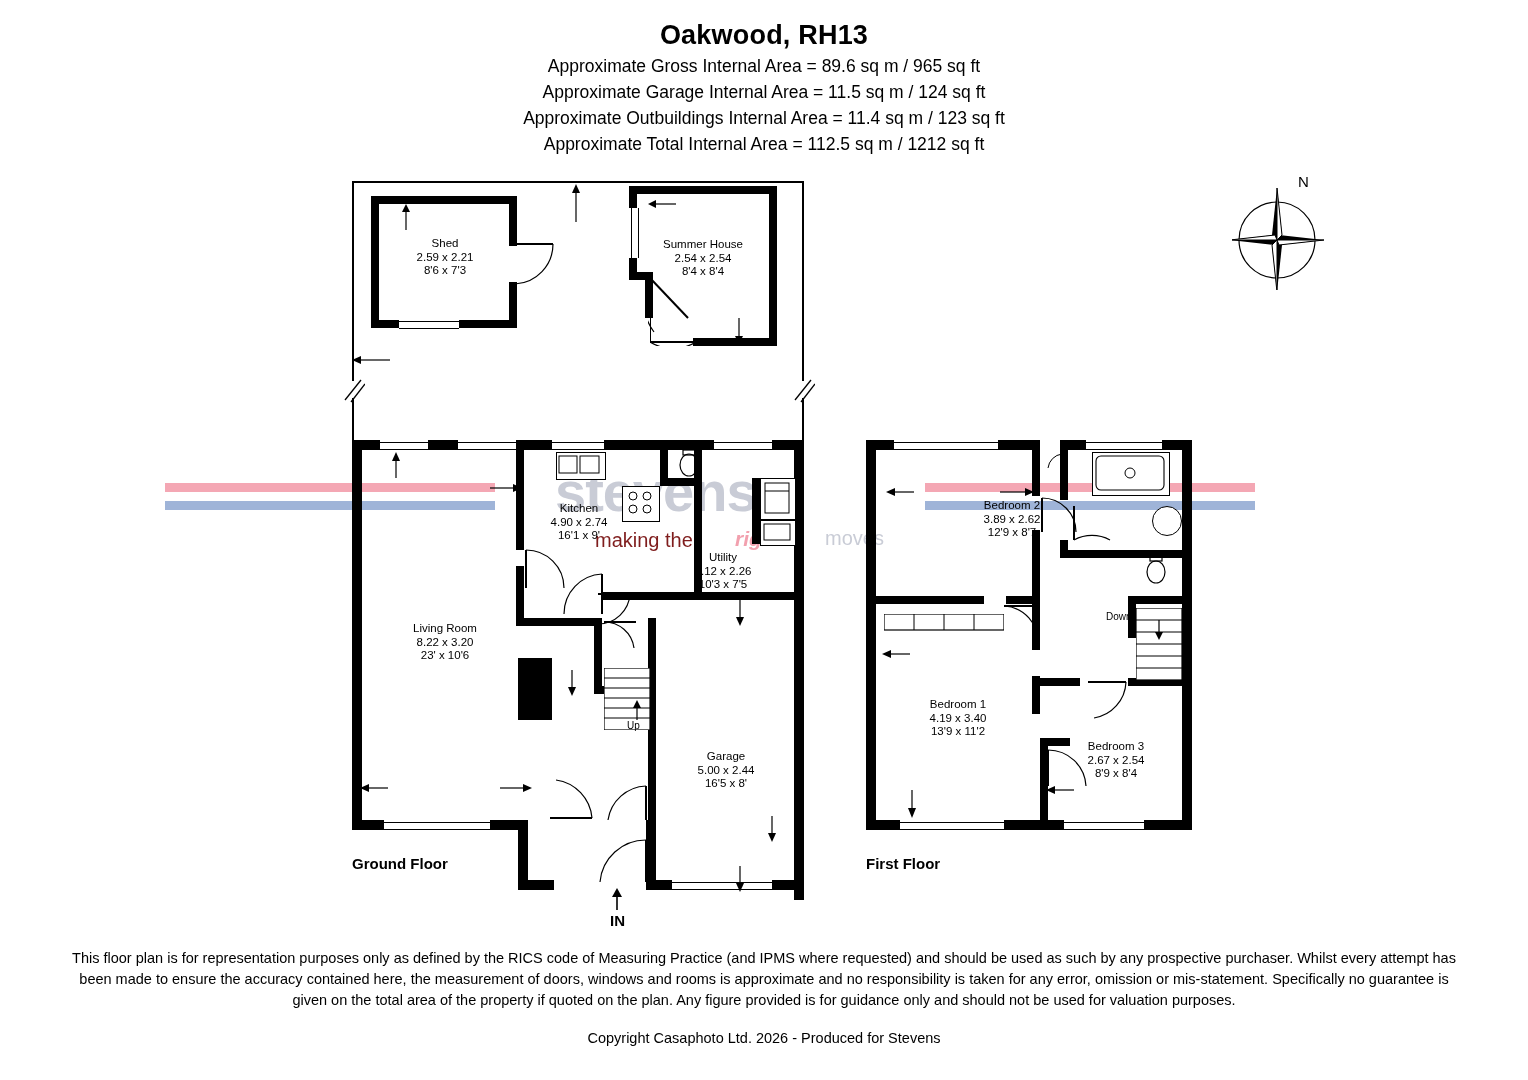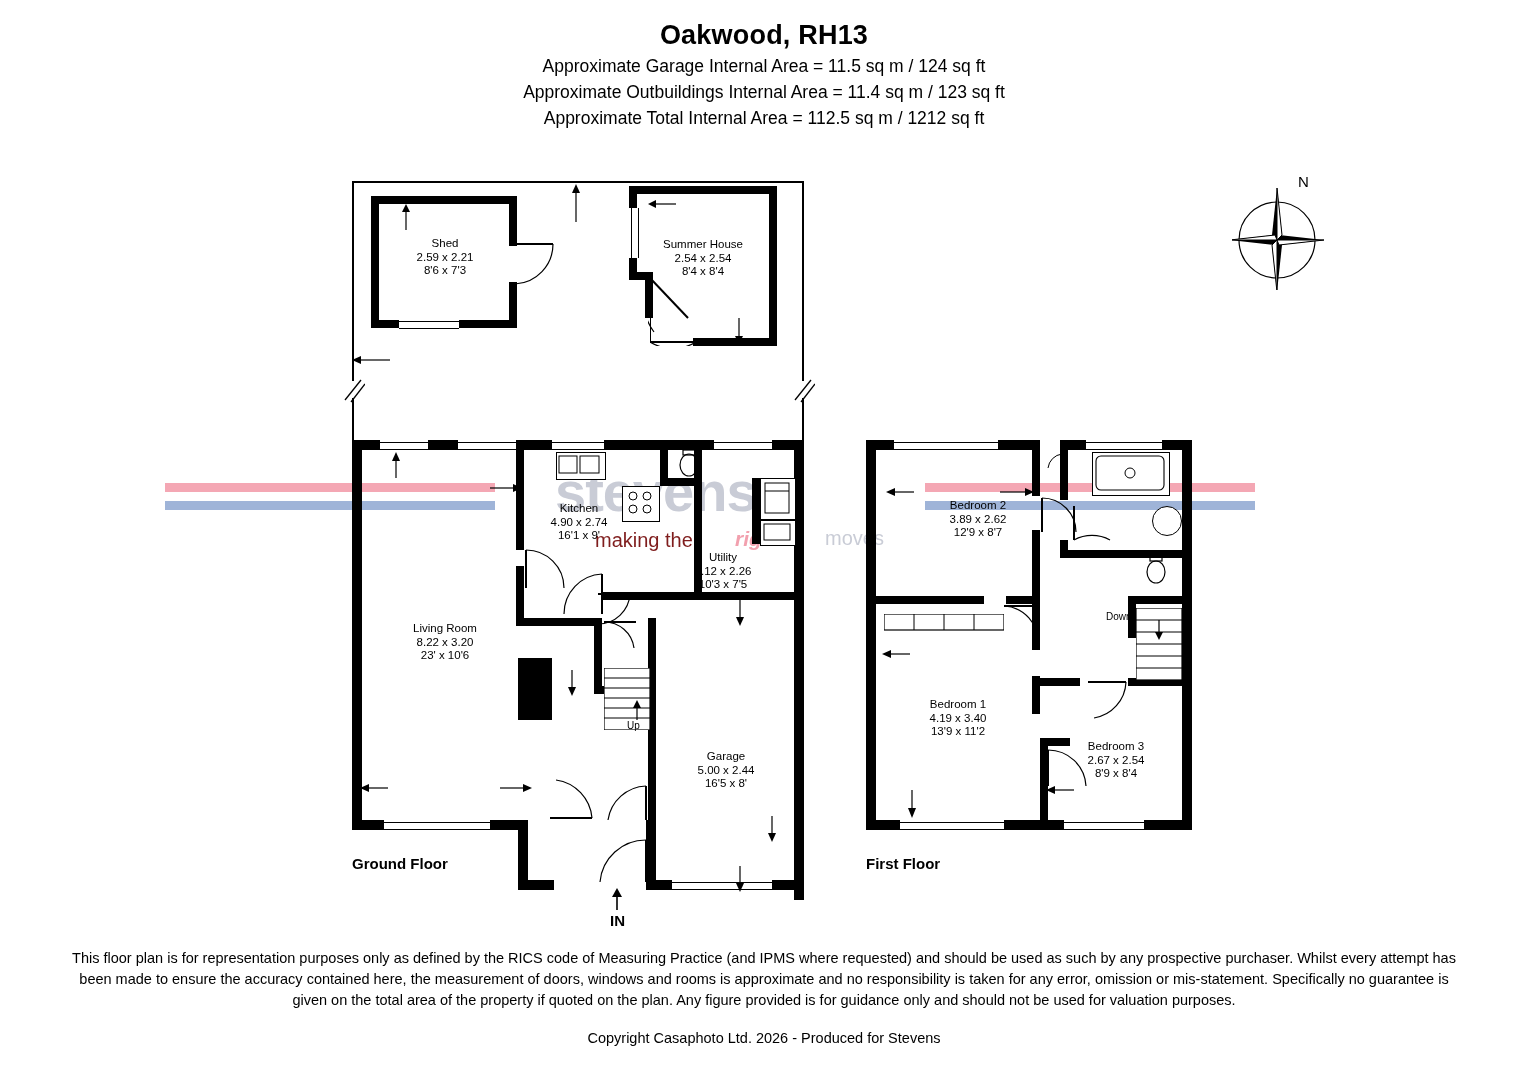--- a/index.html
+++ b/index.html
@@ -38,20 +38,21 @@
   #wm-right{position:absolute;left:240px;top:72px;font-size:21px;color:#f2a0ae;font-style:italic;font-weight:bold;}
   .wm-bar{position:absolute;height:9px;}
   
   #compass{position:absolute;left:1232px;top:180px;width:100px;height:110px;}
 </style>
 </head>
 <body>
 
 <div id="header">
   <div id="title">Oakwood, RH13</div>
+  <div class="areaLine">Approximate Gross Internal Area = 89.6 sq m / 965 sq ft</div>
   <div class="areaLine">Approximate Garage Internal Area = 11.5 sq m / 124 sq ft</div>
   <div class="areaLine">Approximate Outbuildings Internal Area = 11.4 sq m / 123 sq ft</div>
   <div class="areaLine">Approximate Total Internal Area = 112.5 sq m / 1212 sq ft</div>
 </div>
 
 <div id="watermark">
   <div class="wm-bar" style="left:-330px;top:28px;width:330px;background:#f4a7b4;"></div>
   <div class="wm-bar" style="left:-330px;top:46px;width:330px;background:#9fb4d8;"></div>
   <div class="wm-bar" style="left:430px;top:28px;width:330px;background:#f4a7b4;"></div>
   <div class="wm-bar" style="left:430px;top:46px;width:330px;background:#9fb4d8;"></div>
@@ -529,21 +530,21 @@
         <polygon points="6,28 2,18 10,18" fill="#000"></polygon>
       </svg>
   </div>
   <div class="abs" style="left:1046px;top:782px;">
     <svg width="34" height="12">
         <line x1="28" y1="6" x2="6" y2="6" stroke="#000" stroke-width="1.2"></line>
         <polygon points="0,6 9,2 9,10" fill="#000"></polygon>
       </svg>
   </div>
 
-  <div class="roomlabel" style="left:910px;top:499px;width:136px;">
+  <div class="roomlabel" style="left:944px;top:499px;width:136px;">
     <div>Bedroom 2</div>
     <div>3.89 x 2.62</div>
     <div>12'9 x 8'7</div>
   </div>
   <div class="roomlabel" style="left:888px;top:698px;width:140px;">
     <div>Bedroom 1</div>
     <div>4.19 x 3.40</div>
     <div>13'9 x 11'2</div>
   </div>
   <div class="roomlabel" style="left:1045px;top:740px;width:142px;">

